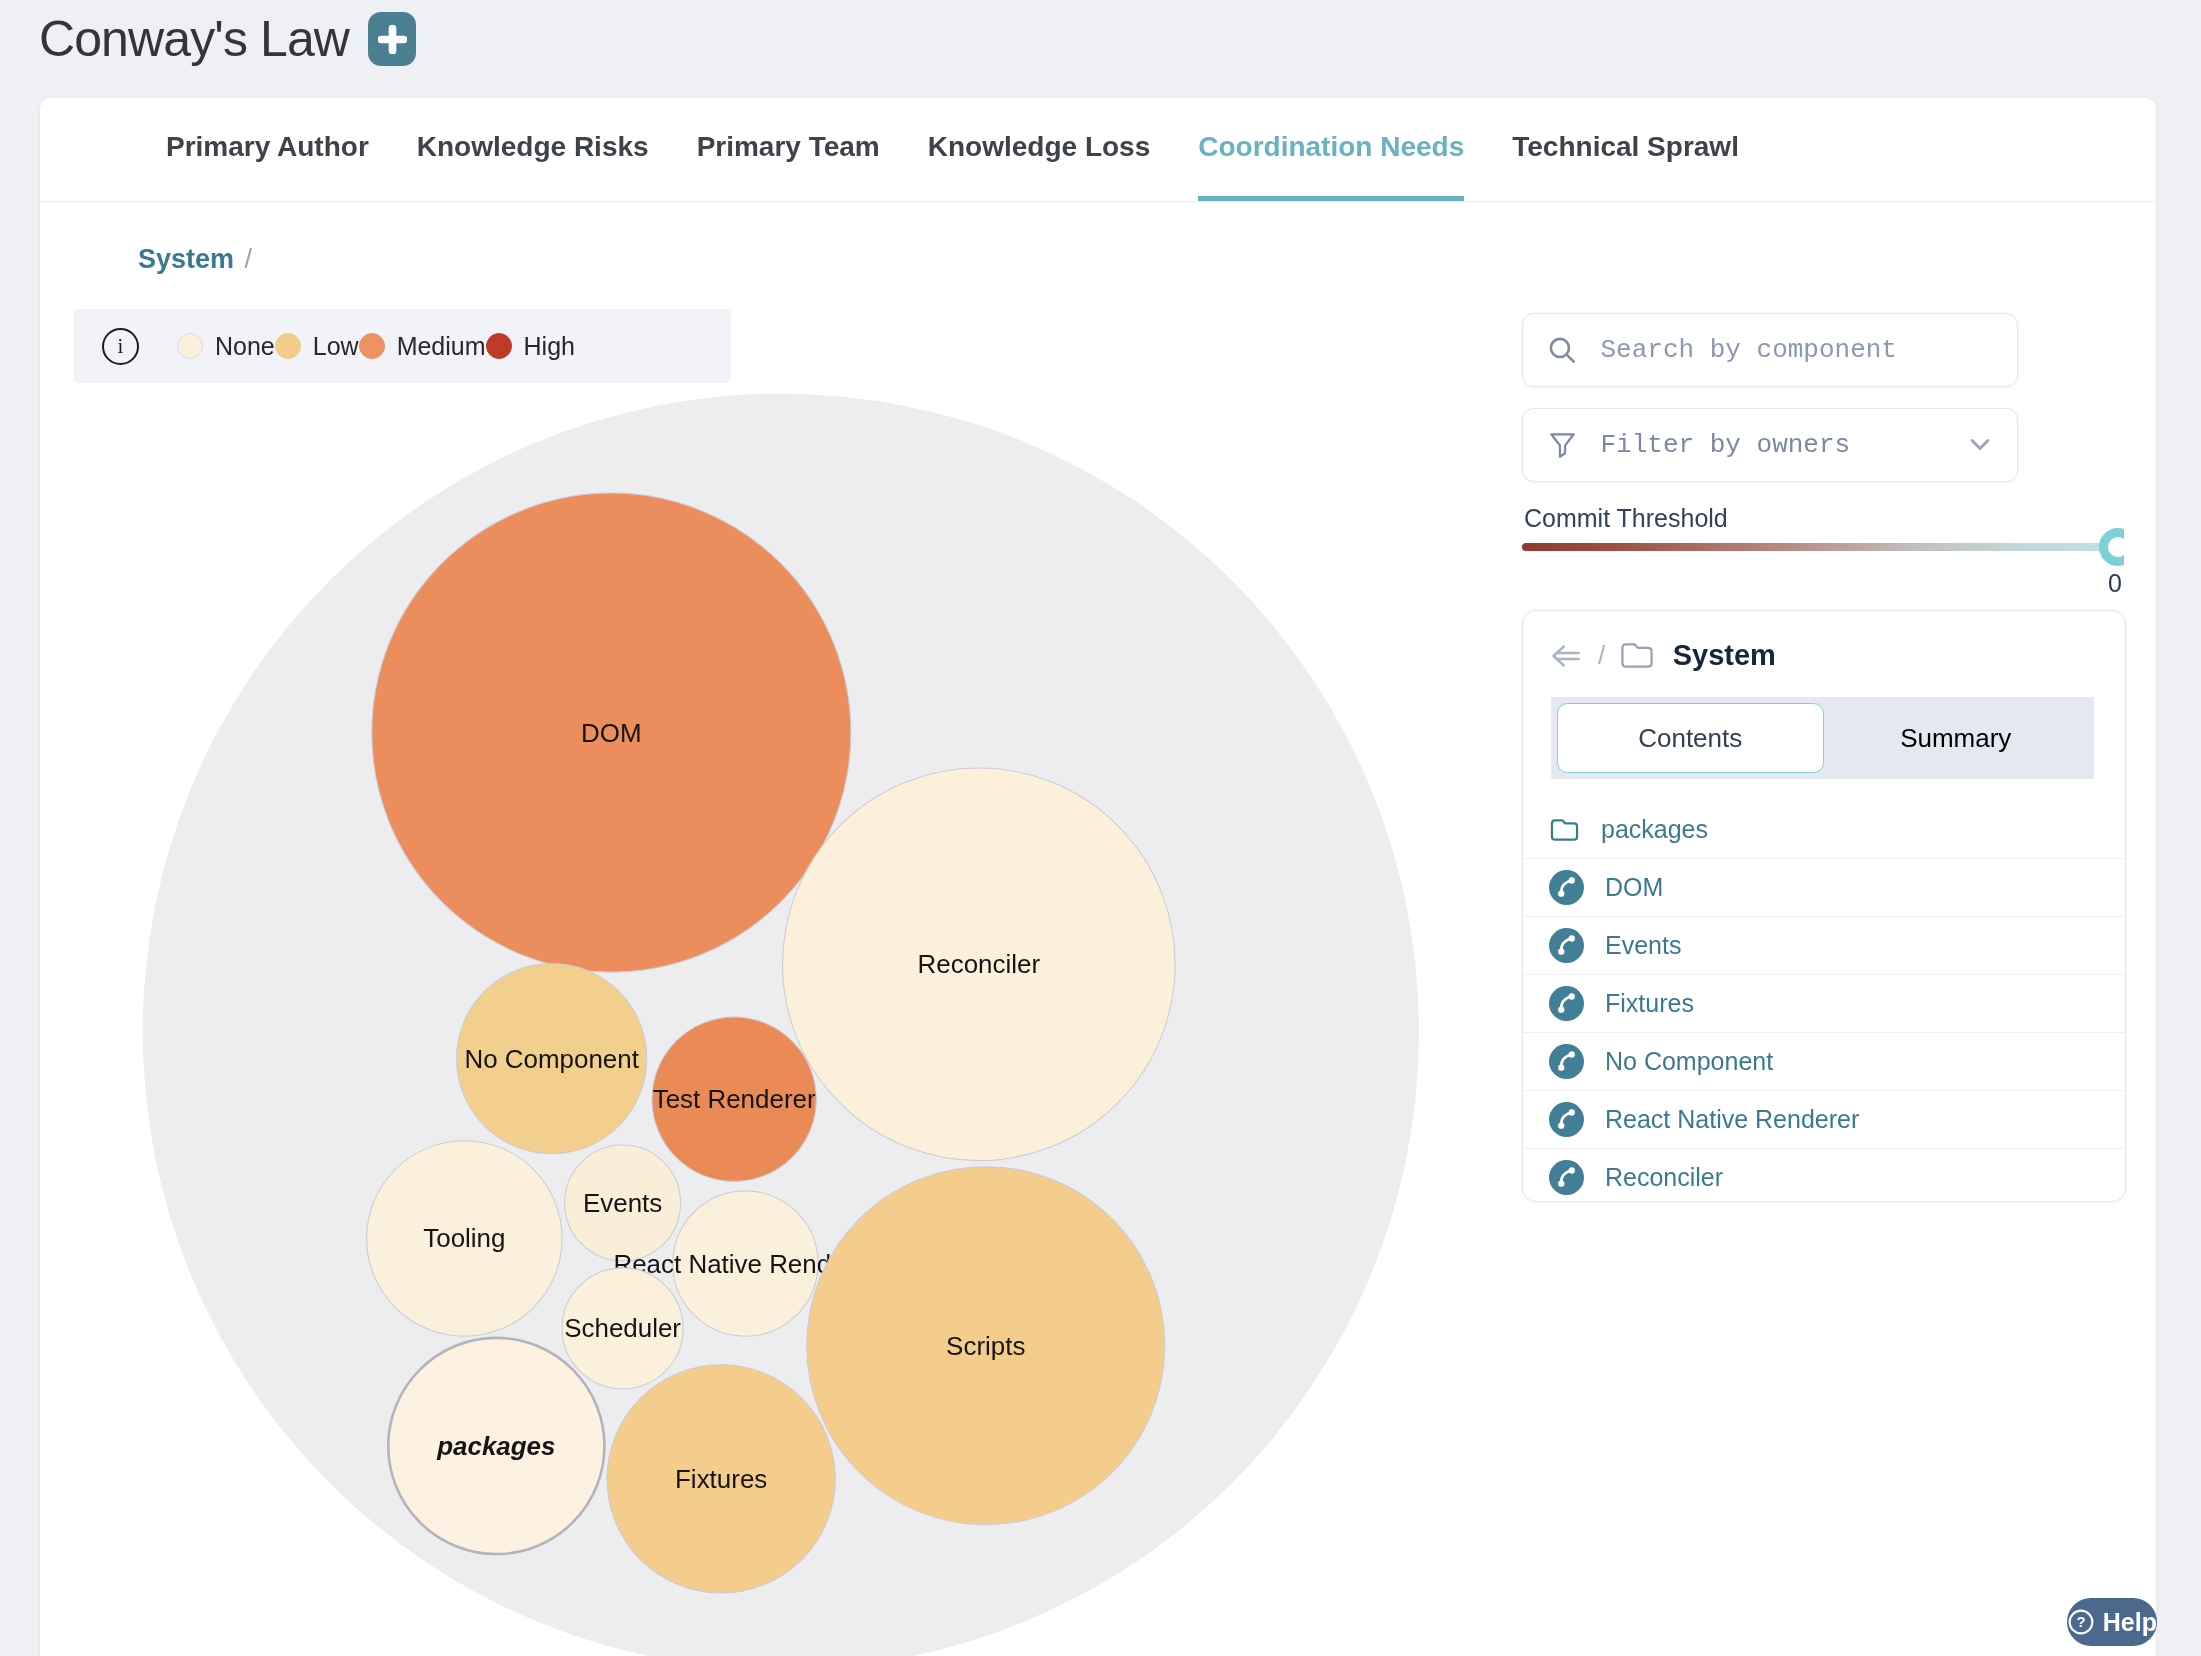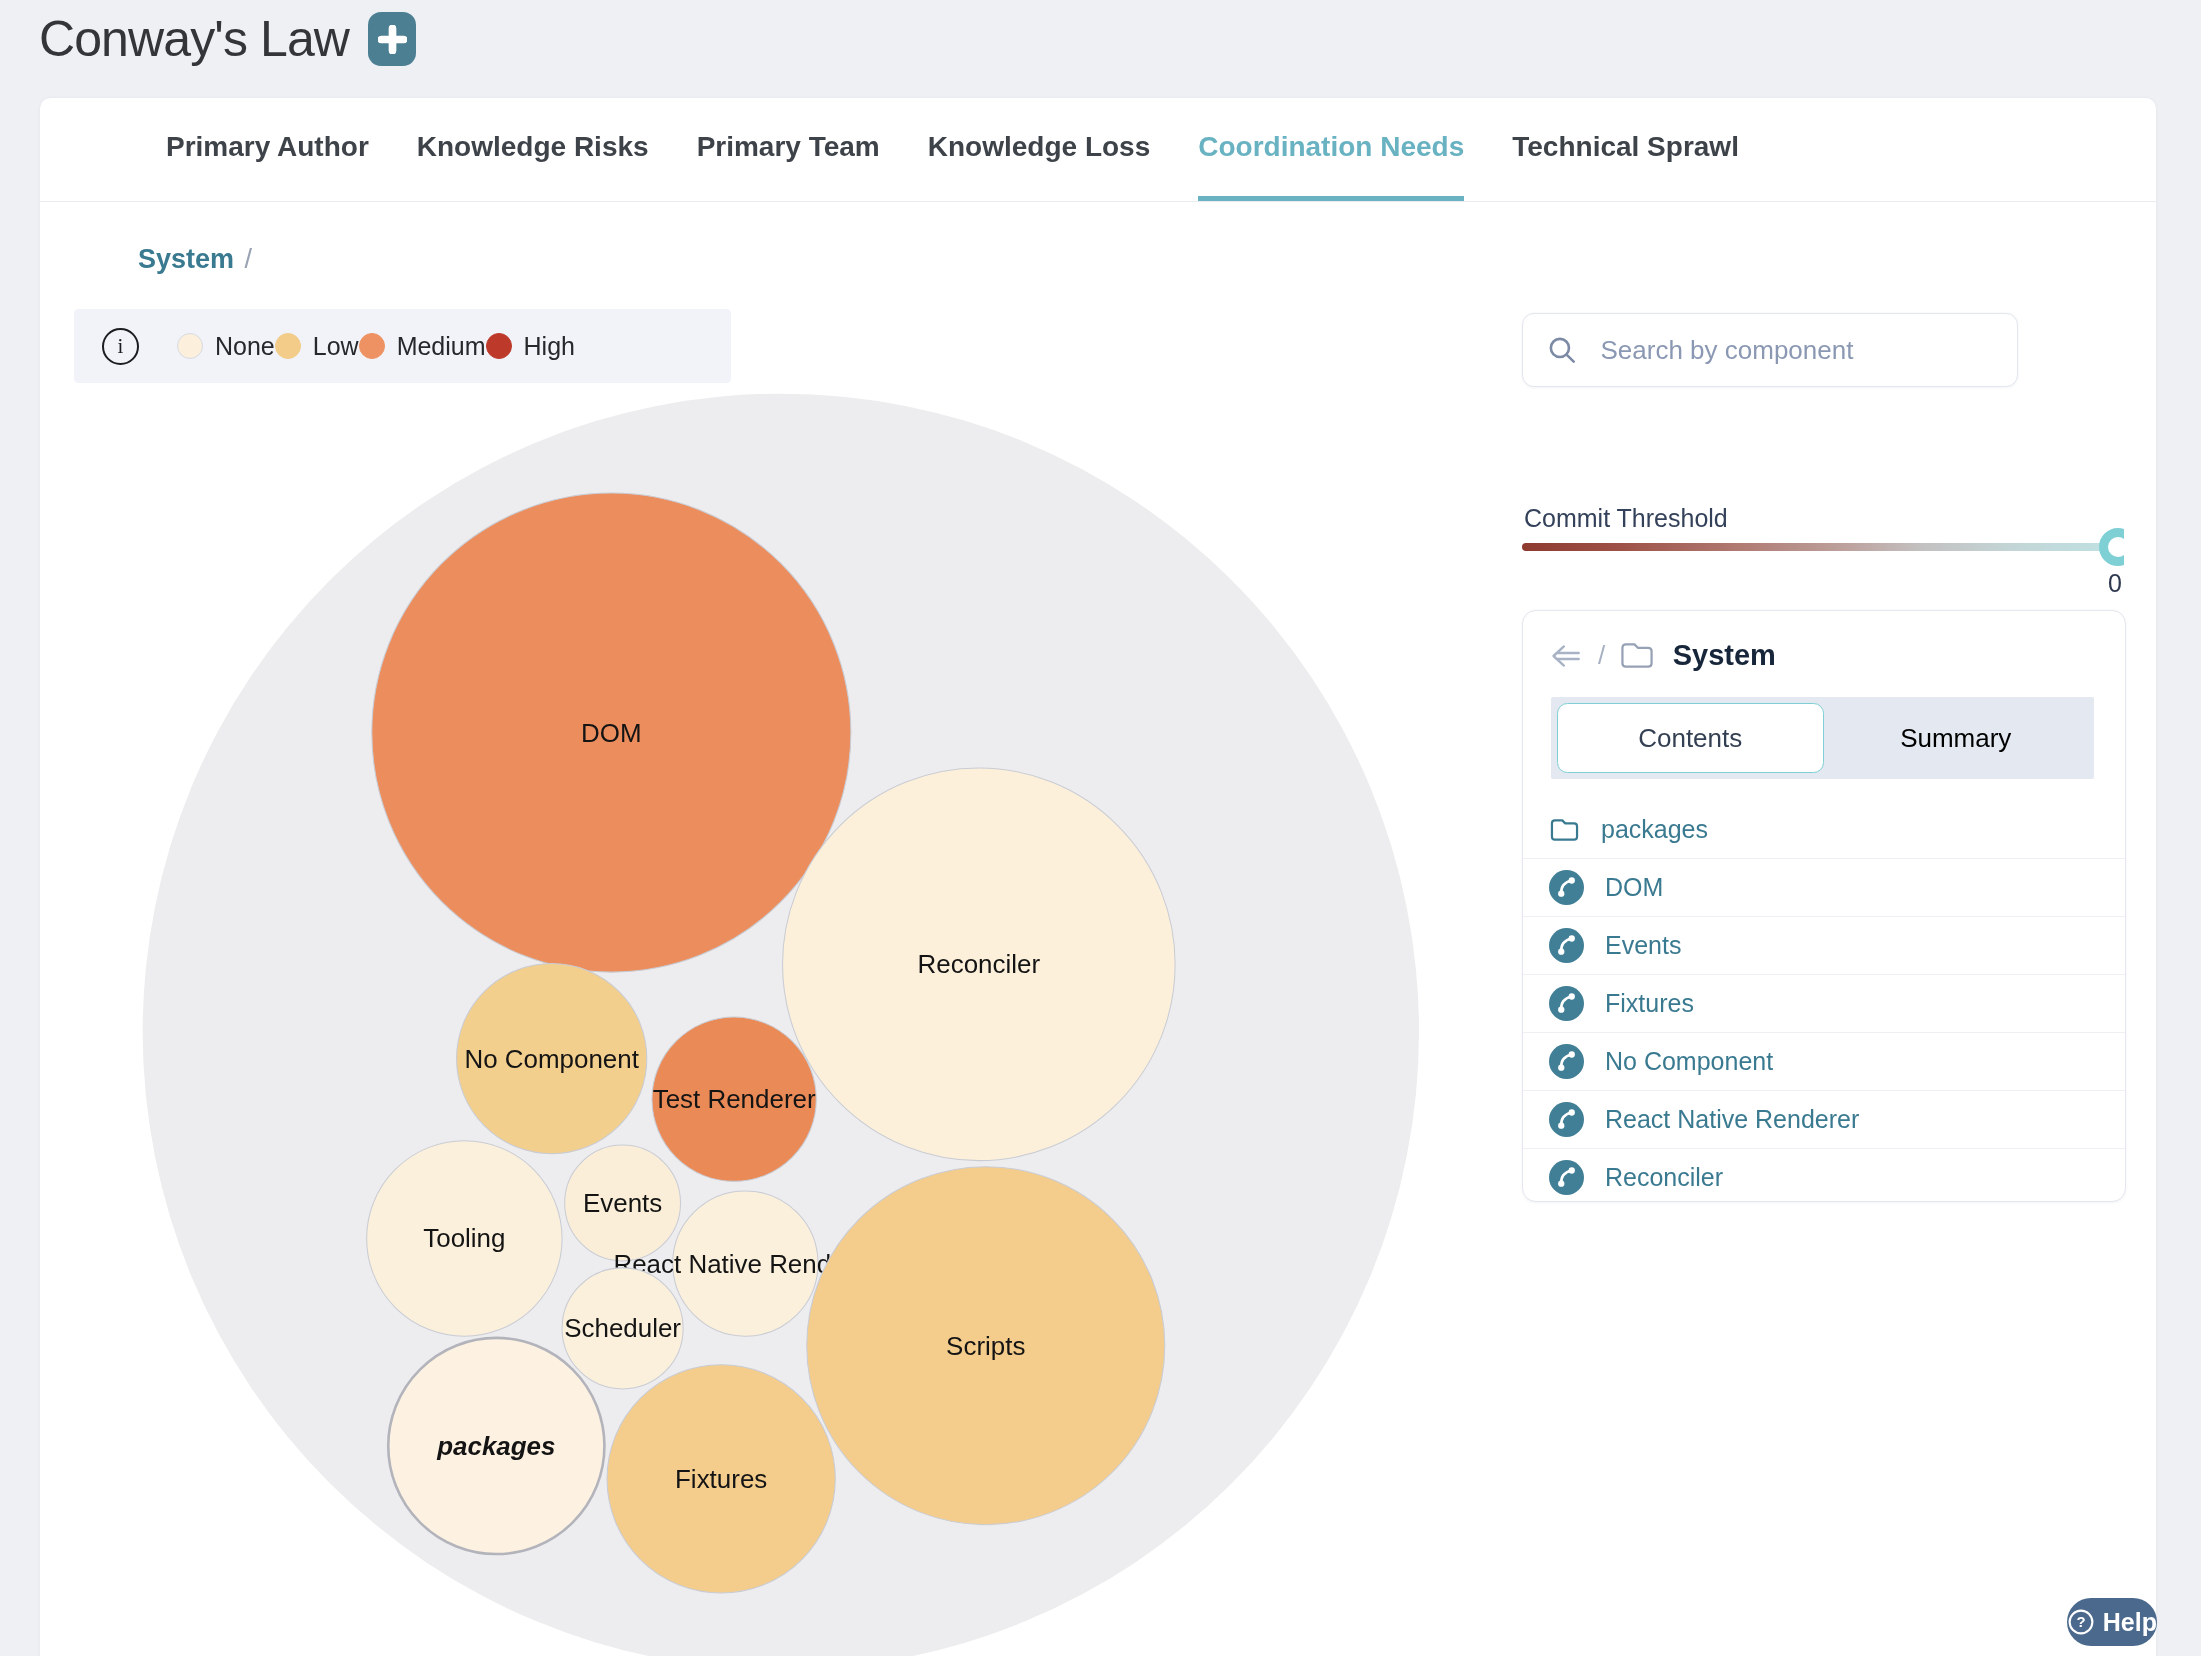--- a/index.html
+++ b/index.html
@@ -34,21 +34,21 @@
   .legend-item{display:flex;align-items:center;gap:12px;font-size:25px;color:#26282c;}
   .legend-dot{width:26px;height:26px;border-radius:50%;box-sizing:border-box;}
 
   
   .chart-svg{position:absolute;left:0px;top:372px;}
   .chart-svg text{font-family:"Liberation Sans",sans-serif;font-size:30px;fill:#141414;}
 
   
   .side-box{position:absolute;left:1522px;width:496px;height:74px;background:#fff;border:1.7px solid #e2e6ee;
             border-radius:12px;box-sizing:border-box;display:flex;align-items:center;padding:0 24px;gap:22.5px;
-            box-shadow:0 0.9px 2.6px rgba(20,30,60,.05);}
+            box-shadow:0 0.9px 2.6px rgba(20,30,60,.05);font-family:Liberation Mono, monospace;}
   .search-box{top:313px;}
   .filter-box{top:408px;}
   .box-text{font-size:26px;color:#8b98b3;flex:1;}
   .filter-text{color:#7c89a3;}
 
   .threshold-label{position:absolute;left:1524px;top:504px;font-size:25px;color:#33415a;font-weight:500;}
   .slider-clip{position:absolute;left:1522px;top:524px;width:602px;height:80px;overflow:hidden;}
   .slider-track{position:absolute;left:0;top:19px;width:602px;height:7.8px;border-radius:4.3px;
      background:linear-gradient(90deg,#8e3a2f 0%,#9e5146 16%,#b07a72 36%,#bda29e 54%,#c3c0c0 66%,#c3d6d7 82%,#bfe2e3 100%);}
   .slider-handle{position:absolute;left:577px;top:3.5px;width:38px;height:38px;border-radius:50%;
@@ -155,20 +155,29 @@
     </svg>
 
   <div class="side-box search-box">
     <svg width="31" height="31" viewBox="0 0 36 36">
       <circle cx="15" cy="15" r="10.5" fill="none" stroke="#7d8aa5" stroke-width="3"></circle>
       <line x1="23" y1="23" x2="31" y2="31" stroke="#7d8aa5" stroke-width="3" stroke-linecap="round"></line>
     </svg>
     <span class="box-text">Search by component</span>
   </div>
 
+  <div class="side-box filter-box">
+    <svg width="31" height="31" viewBox="0 0 36 36">
+      <path d="M5 5 h26 L21 18 v9 l-6 4 V18 Z" fill="none" stroke="#7d8aa5" stroke-width="2.6" stroke-linejoin="round"></path>
+    </svg>
+    <span class="box-text filter-text">Filter by owners</span>
+    <svg width="26" height="26" viewBox="0 0 30 30">
+      <path d="M6 10 l9 9 9-9" fill="none" stroke="#9aa7bb" stroke-width="3.4" stroke-linecap="round" stroke-linejoin="round"></path>
+    </svg>
+  </div>
 
   <div class="threshold-label">Commit Threshold</div>
   <div class="slider-clip">
     <div class="slider-track"></div>
     <div class="slider-handle"></div>
     <div class="slider-value">0</div>
   </div>
 
   <div class="sys-card">
     <div class="sys-header">

